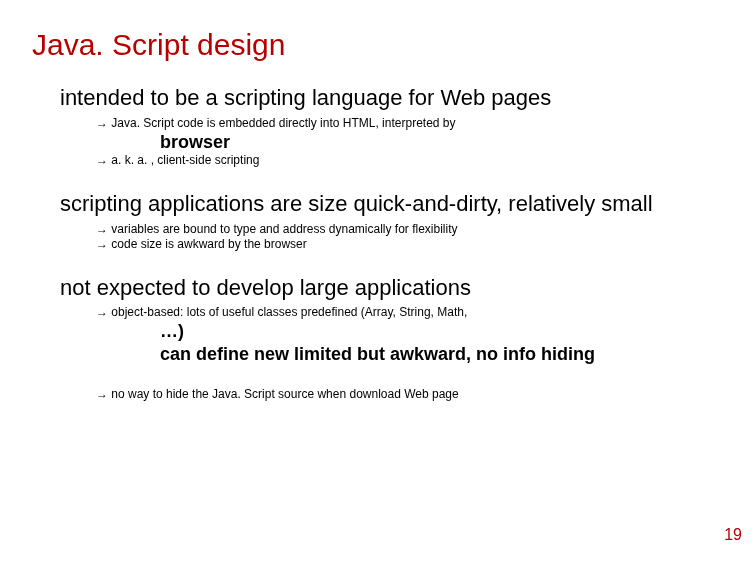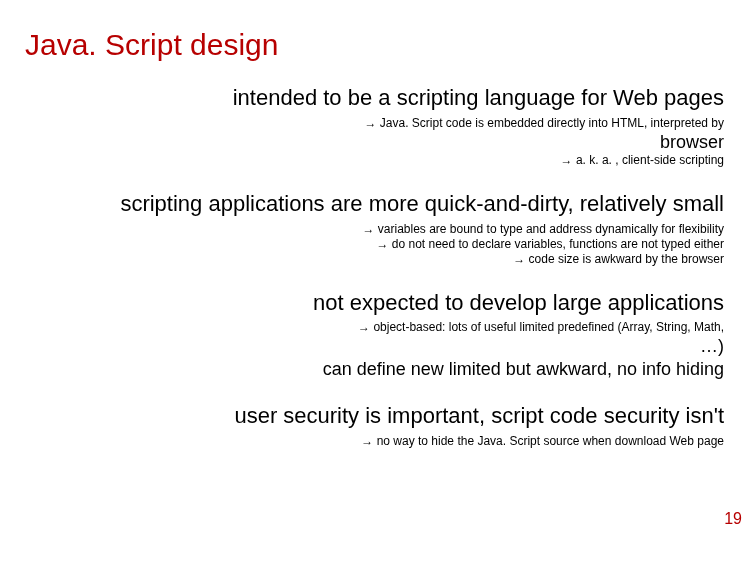--- a/index.html
+++ b/index.html
@@ -6,32 +6,31 @@
     margin: 0;
     padding: 0;
     width: 756px;
     height: 576px;
     background: #ffffff;
     font-family: Arial, Helvetica, sans-serif;
     position: relative;
     overflow: hidden;
   }
   .slide {
-    padding: 28px 32px 0 25px;
+    padding: 28px 32px 0 32px;
     box-sizing: border-box;
   }
   .title {
     color: #b70000;
     font-size: 30px;
     font-weight: 400;
     margin-bottom: 22px;
   }
   .section {
     margin-bottom: 22px;
-    text-align: right;
   }
   .heading {
     color: #000;
     font-size: 22px;
     font-weight: 400;
     margin: 0 0 4px 28px;
     line-height: 1.25;
   }
   .bullets {
     margin-left: 64px;
@@ -39,66 +38,64 @@
   .bullet {
     color: #000;
     font-size: 12px;
     font-weight: 400;
     line-height: 1.25;
     margin: 0;
   }
   .sub {
     color: #000;
     font-size: 18px;
-    font-weight: 400;
+    font-weight: 700;
     line-height: 1.25;
     margin: 0 0 0 64px;
   }
   .pagenum {
     position: absolute;
     right: 14px;
-    bottom: 48px;
+    bottom: 32px;
     color: #b70000;
     font-size: 16px;
   }
 </style>
 </head>
 <body>
 
 <div class="slide">
   <div class="title">Java. Script design</div>
 
   <div class="section">
     <div class="heading">intended to be a scripting language for Web pages</div>
     <div class="bullets">
       <p class="bullet">→ Java. Script code is embedded directly into HTML, interpreted by</p>
       <p class="sub">browser</p>
       <p class="bullet">→ a. k. a. , client-side scripting</p>
     </div>
   </div>
 
   <div class="section">
-    <div class="heading">scripting applications are more quick-and-dirty, relatively small</div>
+    <div class="heading">scripting applications are size quick-and-dirty, relatively small</div>
     <div class="bullets">
       <p class="bullet">→ variables are bound to type and address dynamically for flexibility</p>
-      <p class="bullet">→ do not need to declare variables, functions are not typed either</p>
       <p class="bullet">→ code size is awkward by the browser</p>
     </div>
   </div>
 
   <div class="section">
     <div class="heading">not expected to develop large applications</div>
     <div class="bullets">
-      <p class="bullet">→ object-based: lots of useful limited predefined (Array, String, Math,</p>
+      <p class="bullet">→ object-based: lots of useful classes predefined (Array, String, Math,</p>
       <p class="sub">…)</p>
       <p class="sub">can define new limited but awkward, no info hiding</p>
     </div>
   </div>
 
   <div class="section" style="margin-bottom:0;">
-    <div class="heading">user security is important, script code security isn't</div>
     <div class="bullets">
       <p class="bullet">→ no way to hide the Java. Script source when download Web page</p>
     </div>
   </div>
 </div>
 
 <div class="pagenum">19</div>
 
 </body></html>

